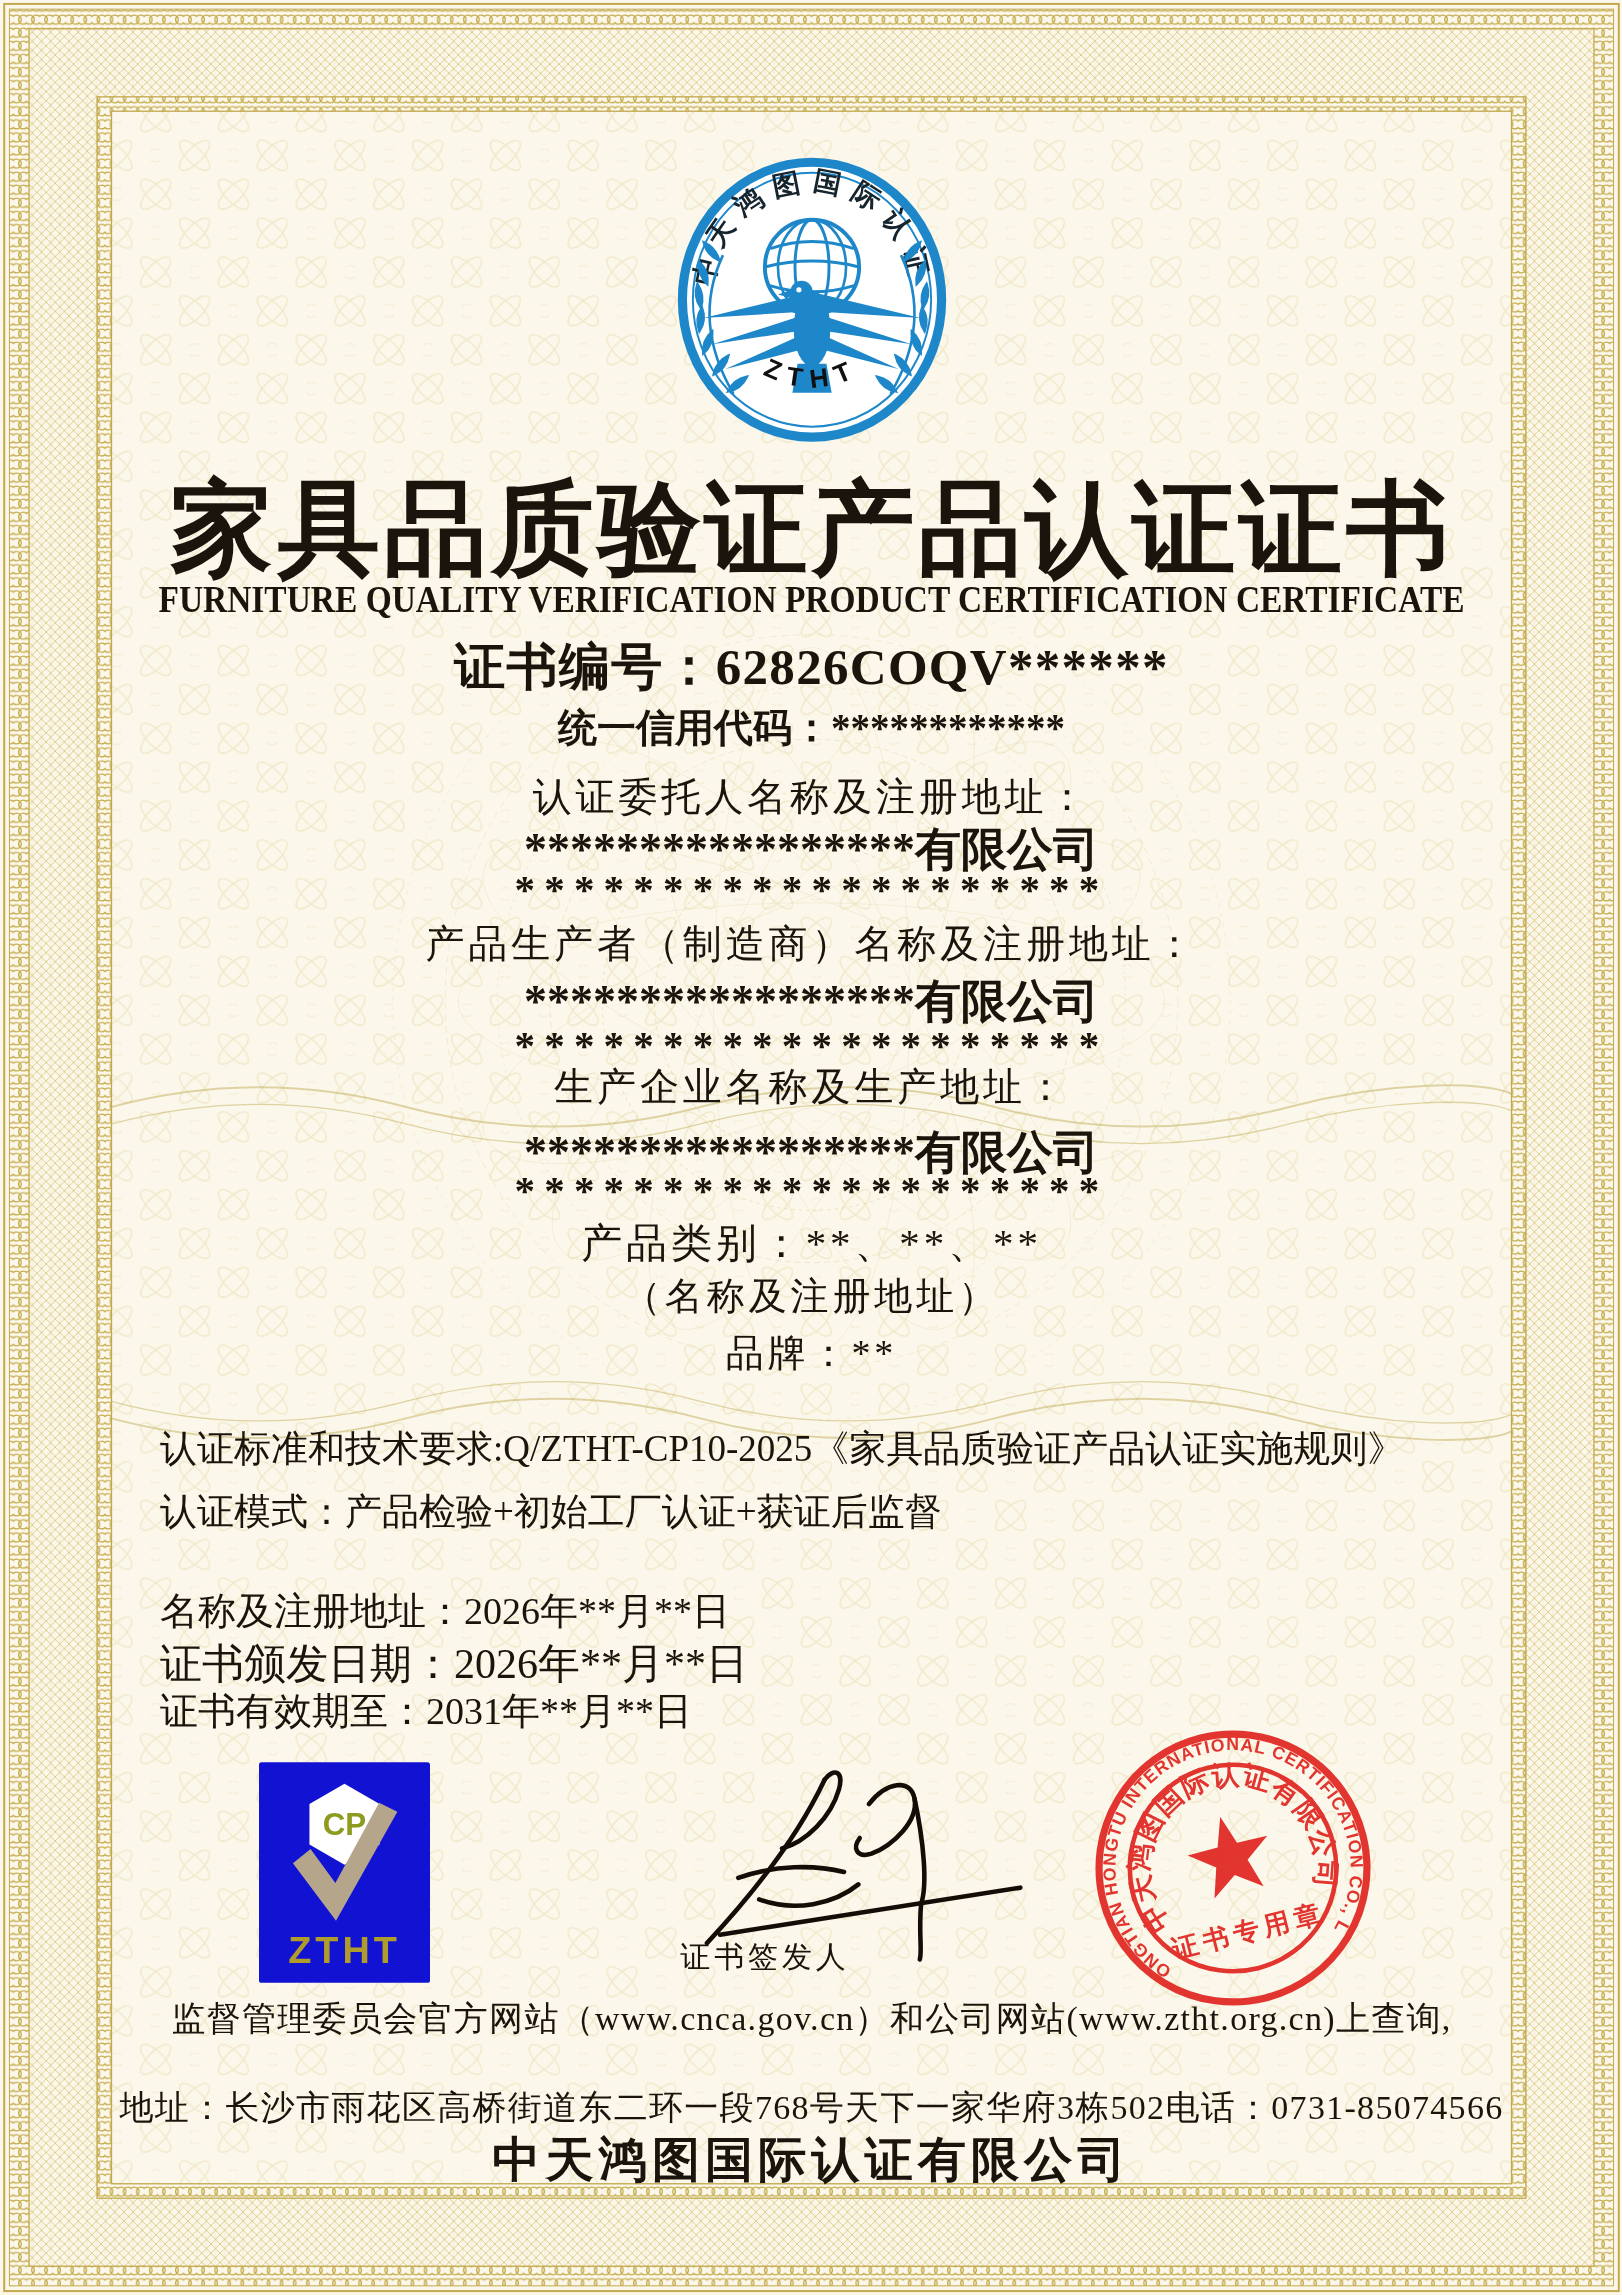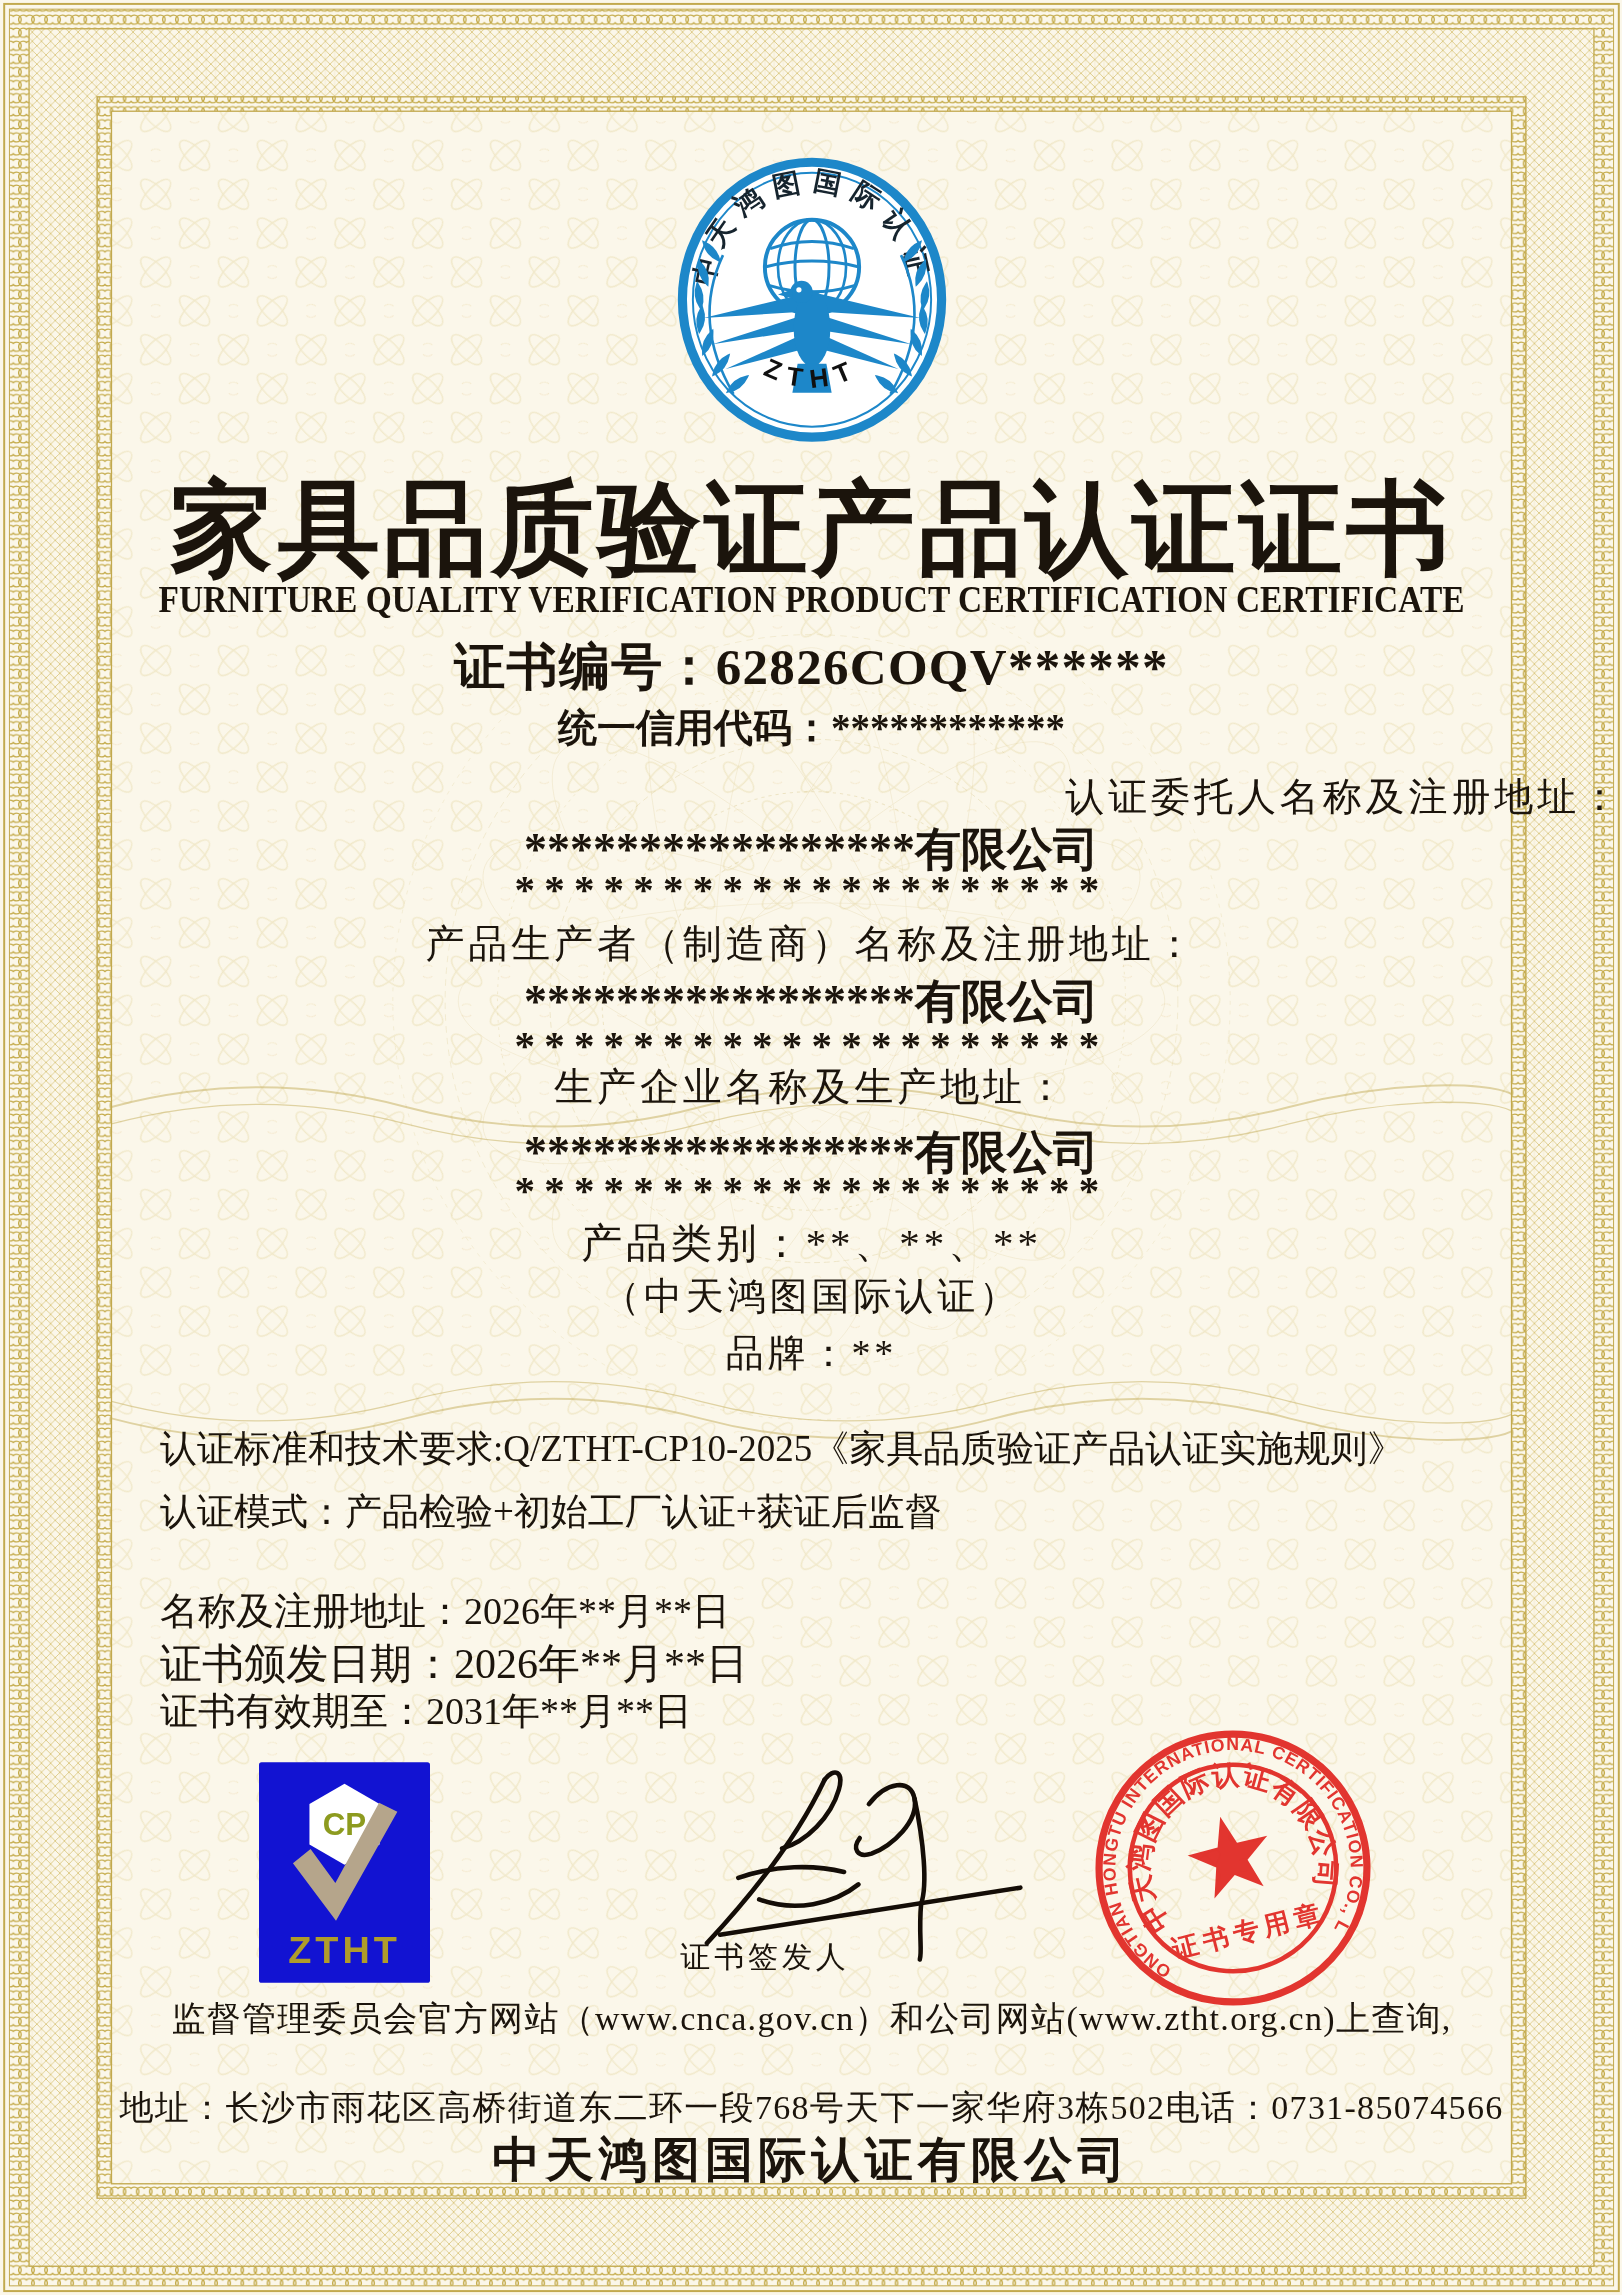--- a/index.html
+++ b/index.html
@@ -144,34 +144,34 @@
   <div class="c title-cn" style="top:461px;">家具品质验证产品认证证书</div>
   <div class="c title-en" style="top:577px;">FURNITURE QUALITY VERIFICATION PRODUCT CERTIFICATION CERTIFICATE</div>
 
   <div class="c bold" style="top:633px;font-size:51px;letter-spacing:1.3px;">
     <span>证书编号：</span><span>62826COQV******</span>
   </div>
   <div class="c bold" style="top:701px;font-size:39px;">
     <span>统一信用代码：</span><span>************</span>
   </div>
 
-  <div class="c kai" style="top:770px;font-size:39px;text-align:right;">认证委托人名称及注册地址：</div>
+  <div class="c kai" style="top:770px;font-size:39px;">认证委托人名称及注册地址：</div>
   <div class="c bold" style="top:819px;font-size:46px;">*****************有限公司</div>
   <div class="c bold sp" style="top:865px;font-size:41px;">********************</div>
 
   <div class="c kai" style="top:917px;font-size:39px;">产品生产者（制造商）名称及注册地址：</div>
   <div class="c bold" style="top:971px;font-size:46px;">*****************有限公司</div>
   <div class="c bold sp" style="top:1021px;font-size:41px;">********************</div>
 
   <div class="c kai" style="top:1060px;font-size:39px;">生产企业名称及生产地址：</div>
   <div class="c bold" style="top:1122px;font-size:46px;">*****************有限公司</div>
   <div class="c bold sp" style="top:1166px;font-size:41px;">********************</div>
 
   <div class="c kai" style="top:1216px;font-size:41px;">产品类别：**、**、**</div>
-  <div class="c kai" style="top:1271px;font-size:38px;">（中天鸿图国际认证）</div>
+  <div class="c kai" style="top:1271px;font-size:38px;">（名称及注册地址）</div>
   <div class="c kai" style="top:1328px;font-size:38px;">品牌：**</div>
 
   <div class="l" style="top:1424px;font-size:37px;">认证标准和技术要求:Q/ZTHT-CP10-2025《家具品质验证产品认证实施规则》</div>
   <div class="l" style="top:1487px;font-size:37px;">认证模式：产品检验+初始工厂认证+获证后监督</div>
 
   <div class="l" style="top:1586px;font-size:38px;">名称及注册地址：2026年**月**日</div>
   <div class="l" style="top:1636px;font-size:42px;">证书颁发日期：2026年**月**日</div>
   <div class="l" style="top:1686px;font-size:38px;">证书有效期至：2031年**月**日</div>
 
   <svg class="decor" style="left:259px;top:1762px;" width="171" height="221" viewBox="0 0 262 338">

